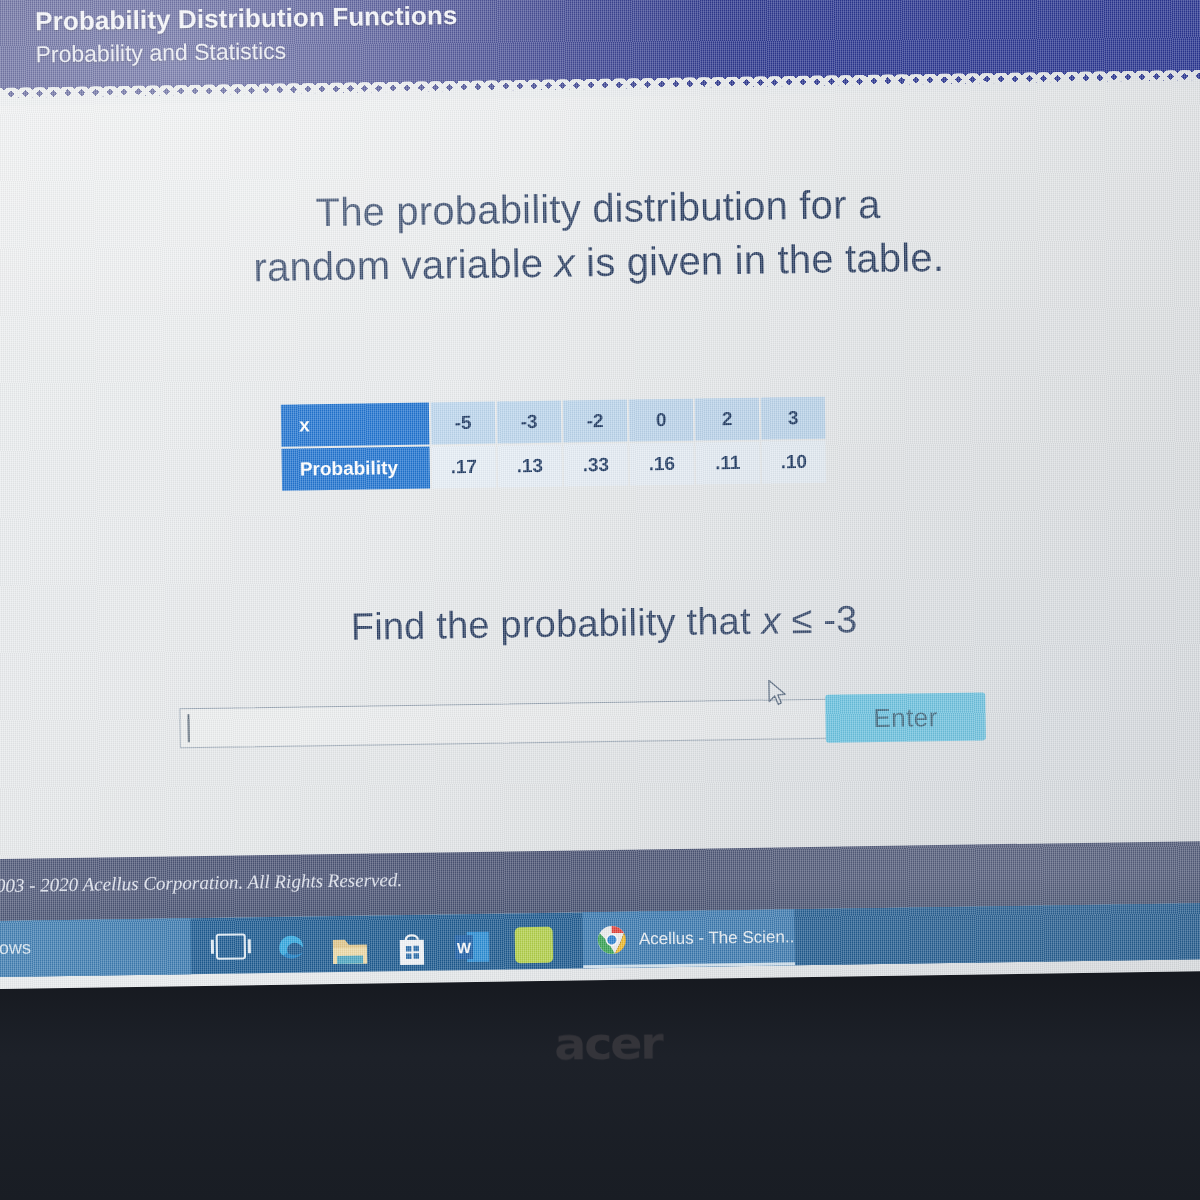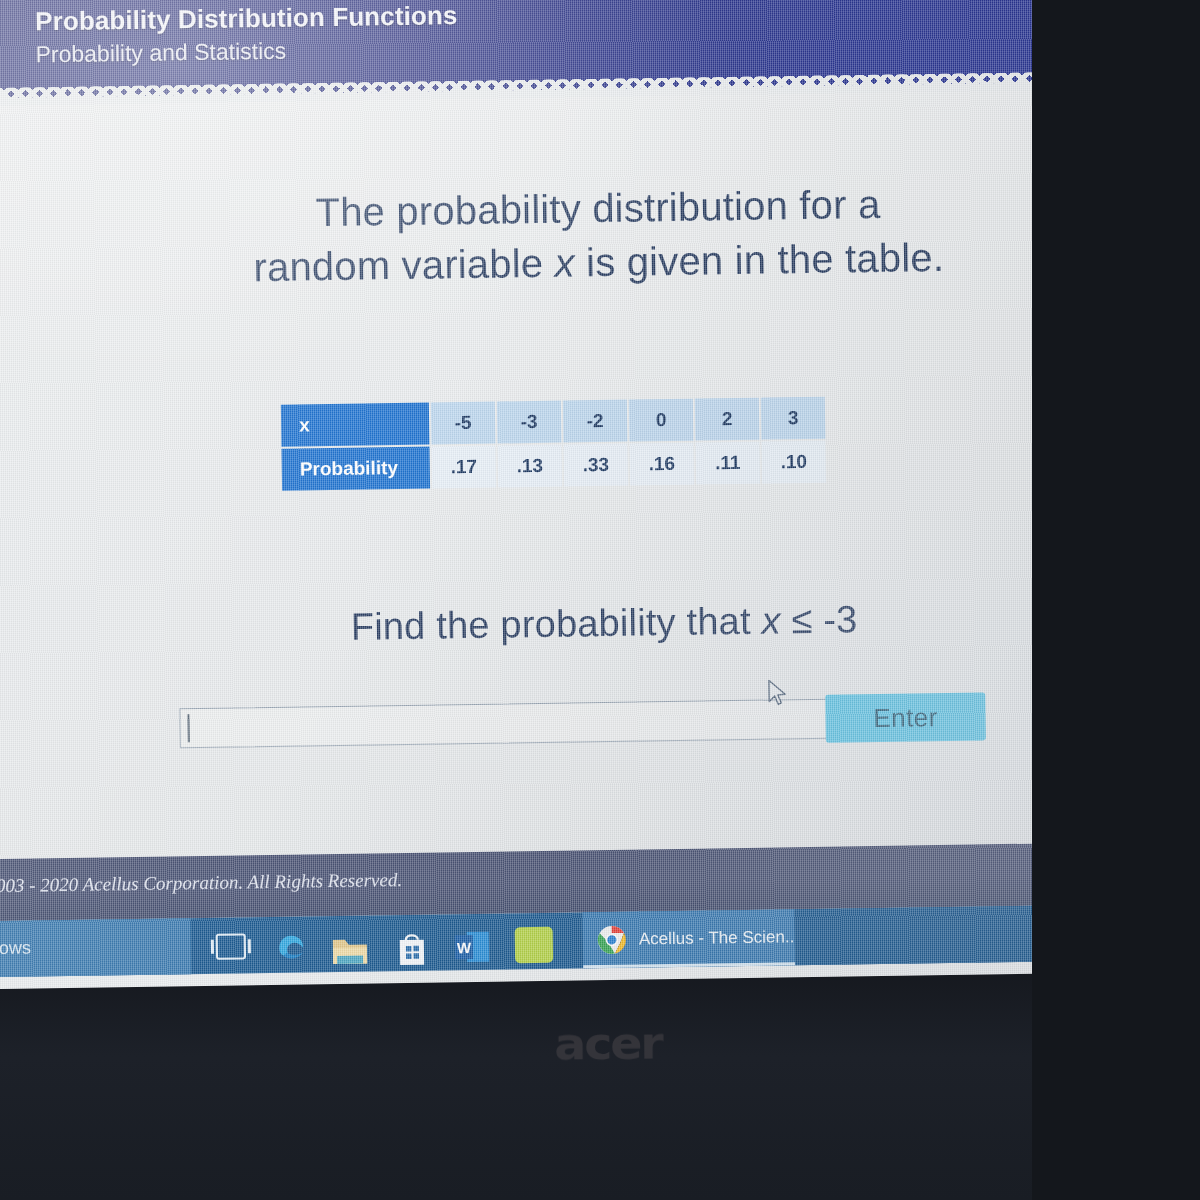--- a/index.html
+++ b/index.html
@@ -7,21 +7,21 @@
   html, body {
     width: 1200px;
     height: 1200px;
     overflow: hidden;
     background: #14171c;
     font-family: "Liberation Sans", sans-serif;
   }
 
   #root {
     position: relative;
-    width: 1032px;
+    width: 1200px;
     height: 1200px;
     overflow: hidden;
     background: #e5e5e5;
     text-decoration: underline;
   }
 
   
   .bezel-bottom {
     position: absolute;
     left: 0; top: 960px;

